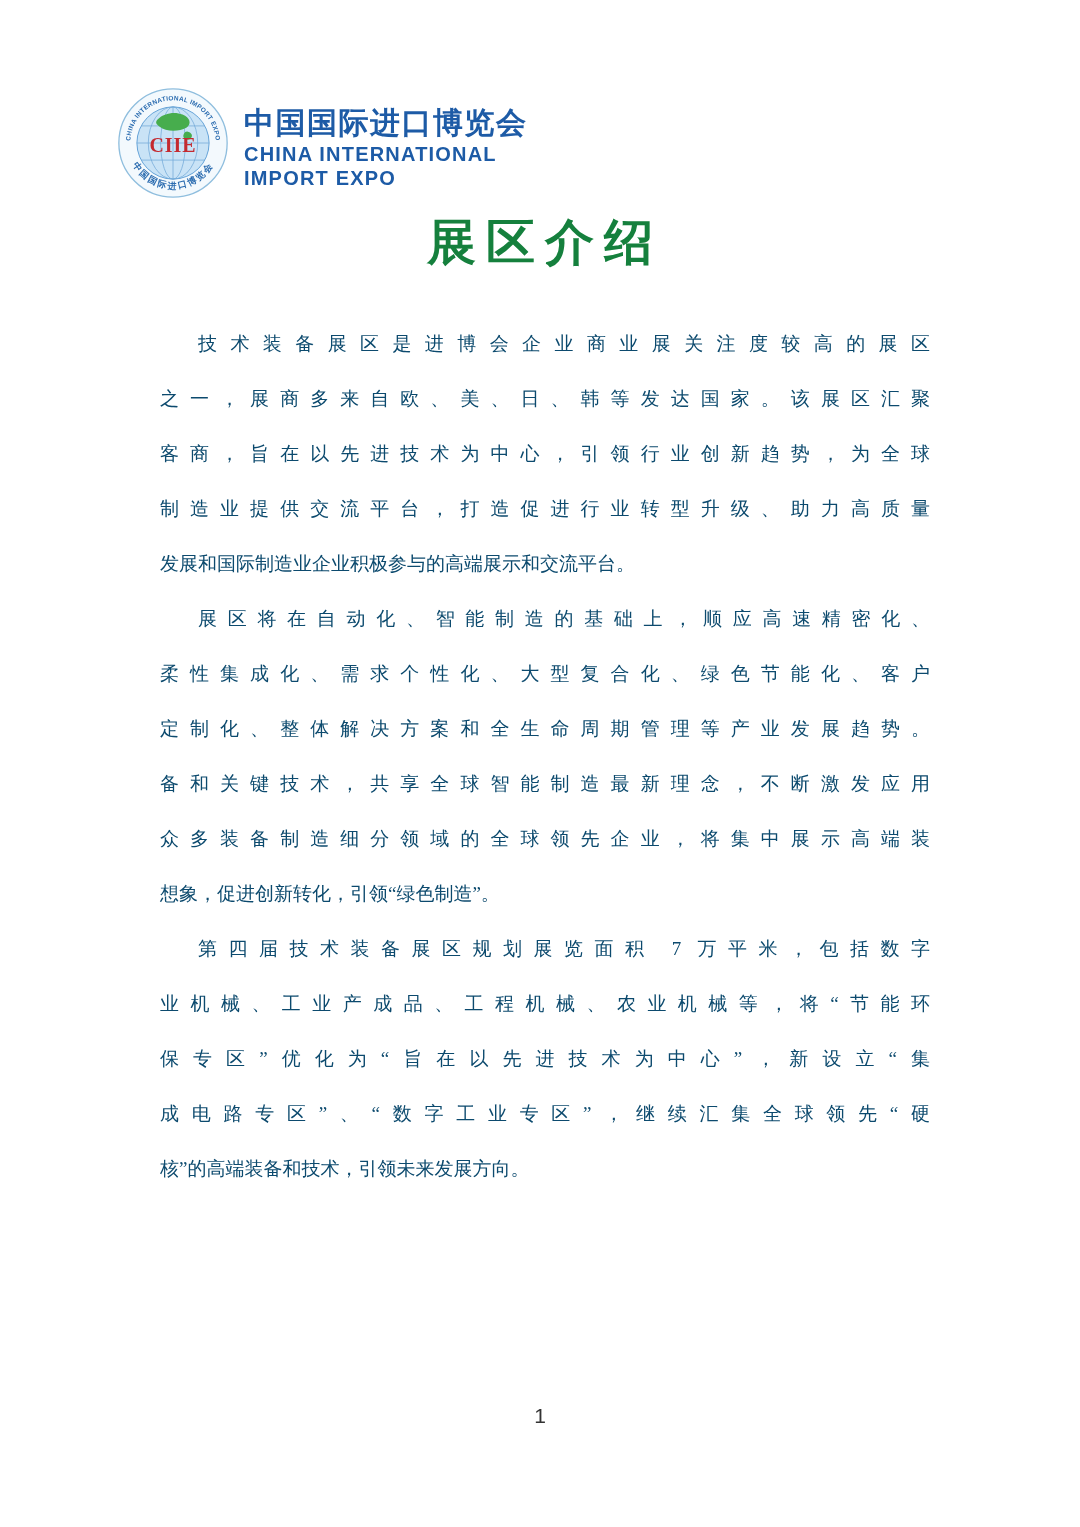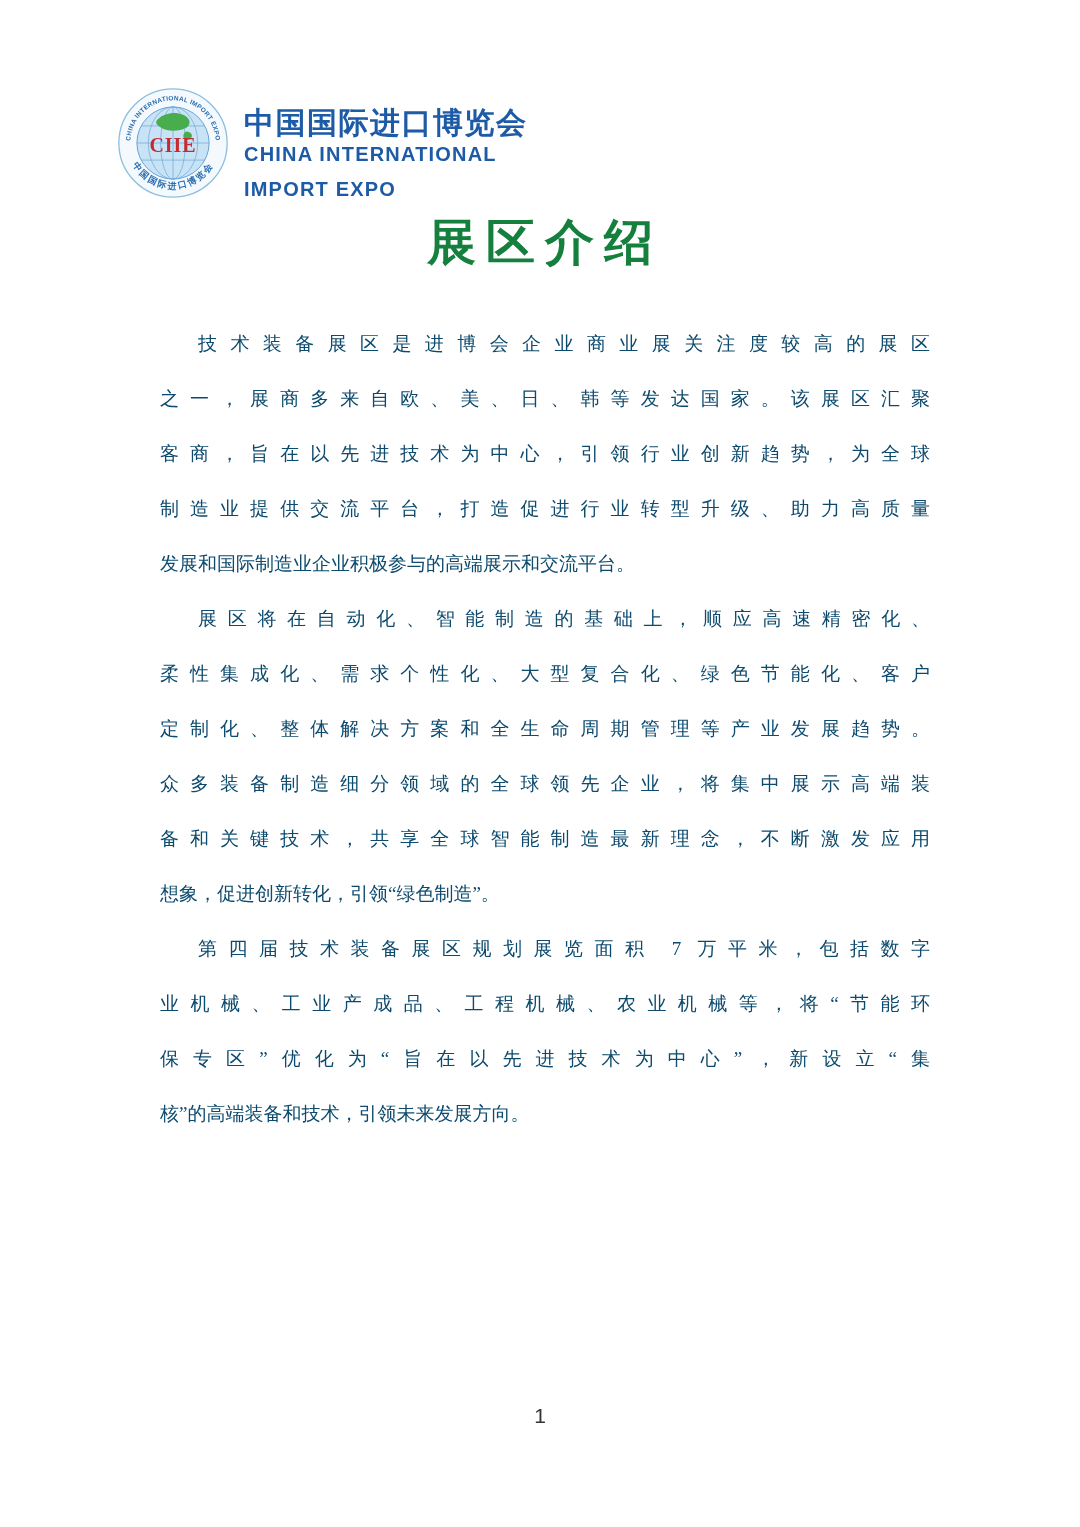--- a/index.html
+++ b/index.html
@@ -27,21 +27,21 @@
   }
   .logo-cn {
     font-size:30px; font-weight:bold; letter-spacing:1.5px;
     white-space:nowrap; line-height:1.1;
   }
   .logo-en {
     font-size:20px; font-weight:bold; letter-spacing:1.2px;
     line-height:1.18; margin-top:4px;
     white-space:nowrap;
   }
-  .logo-en.second { margin-top:11px; }
+  .logo-en.second { margin-top:0; }
 
   
   .doc-title {
     position:absolute; top:210px; left:0; width:100%;
     margin:0; text-align:center;
     font-size:49px; font-weight:700;
     letter-spacing:10px; text-indent:10px;
     color:#15803d;
   }
 
@@ -110,27 +110,28 @@
         <div class="line first">技术装备展区是进博会企业商业展关注度较高的展区</div>
         <div class="line">之一，展商多来自欧、美、日、韩等发达国家。该展区汇聚</div>
         <div class="line">客商，旨在以先进技术为中心，引领行业创新趋势，为全球</div>
         <div class="line">制造业提供交流平台，打造促进行业转型升级、助力高质量</div>
         <div class="line last">发展和国际制造业企业积极参与的高端展示和交流平台。</div>
       </div>
       <div class="paragraph">
         <div class="line first">展区将在自动化、智能制造的基础上，顺应高速精密化、</div>
         <div class="line">柔性集成化、需求个性化、大型复合化、绿色节能化、客户</div>
         <div class="line">定制化、整体解决方案和全生命周期管理等产业发展趋势。</div>
+        <div class="line">备和关键技术，共享全球智能制造最新理念，不断激发应用</div>
         <div class="line">众多装备制造细分领域的全球领先企业，将集中展示高端装</div>
-        <div class="line">备和关键技术，共享全球智能制造最新理念，不断激发应用</div>
         <div class="line last">想象，促进创新转化，引领“绿色制造”。</div>
       </div>
       <div class="paragraph">
         <div class="line first">第四届技术装备展区规划展览面积 7 万平米，包括数字</div>
         <div class="line">业机械、工业产成品、工程机械、农业机械等，将“节能环</div>
         <div class="line">保专区”优化为“旨在以先进技术为中心”，新设立“集</div>
+        <div class="line">成电路专区”、“数字工业专区”，继续汇集全球领先“硬</div>
         <div class="line last">核”的高端装备和技术，引领未来发展方向。</div>
       </div>
     </main>
 
   <div class="pagenum">1</div>
 
 </div>
 
 </body></html>

